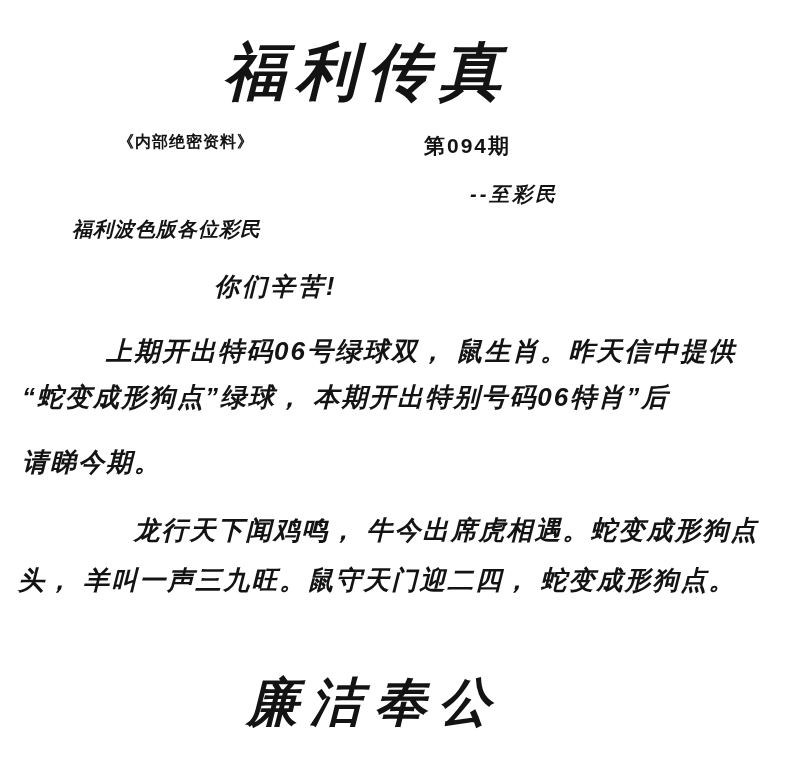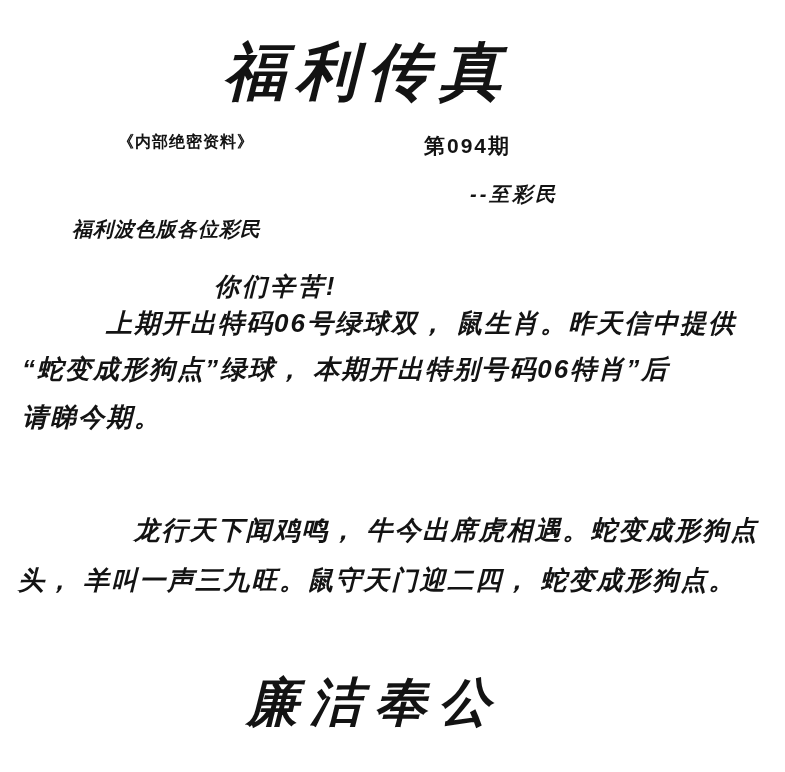--- a/index.html
+++ b/index.html
@@ -73,22 +73,22 @@
   .para1 {
     position: absolute;
     top: 300px;
     left: 22px;
     width: 752px;
     font-size: 26px;
     letter-spacing: 2px;
     line-height: 46px;
     font-style: italic;
   }
-  .para1 .indent { padding-left: 84px; }
-  .para1 .closing { margin-top: 2px; }
+  .para1 .indent { padding-left: 84px; margin-top: 28px; }
+  .para1 .closing { margin-top: 19px; }
   .para2 {
     position: absolute;
     top: 505px;
     left: 18px;
     width: 760px;
     font-size: 26px;
     letter-spacing: 2px;
     line-height: 50px;
     font-style: italic;
   }

